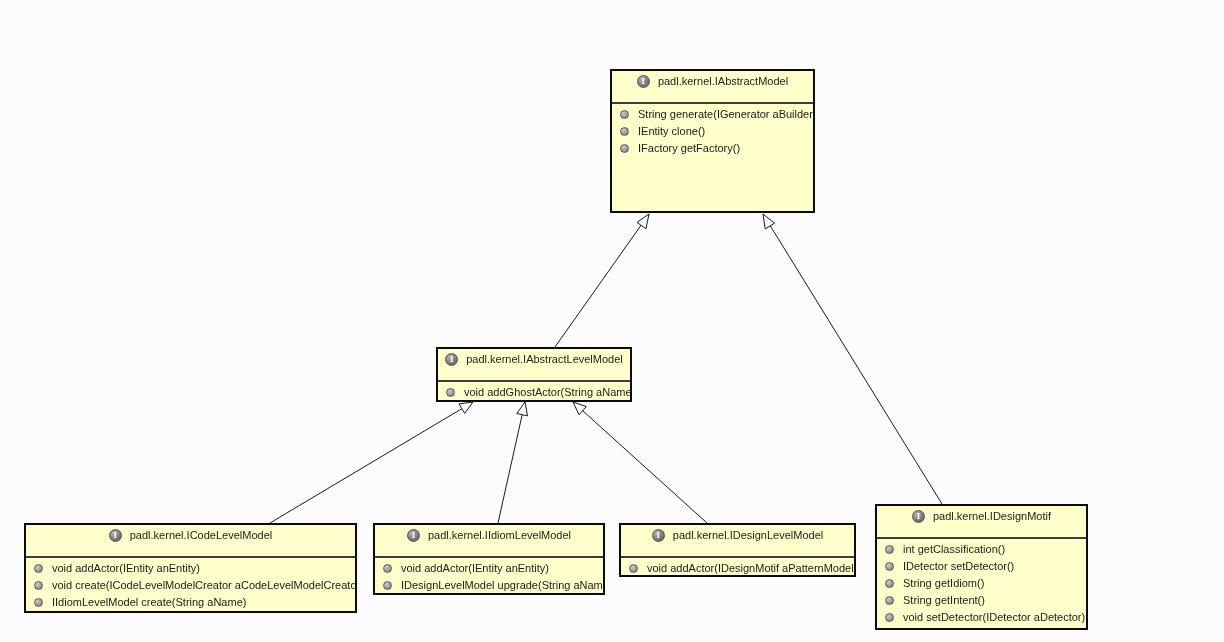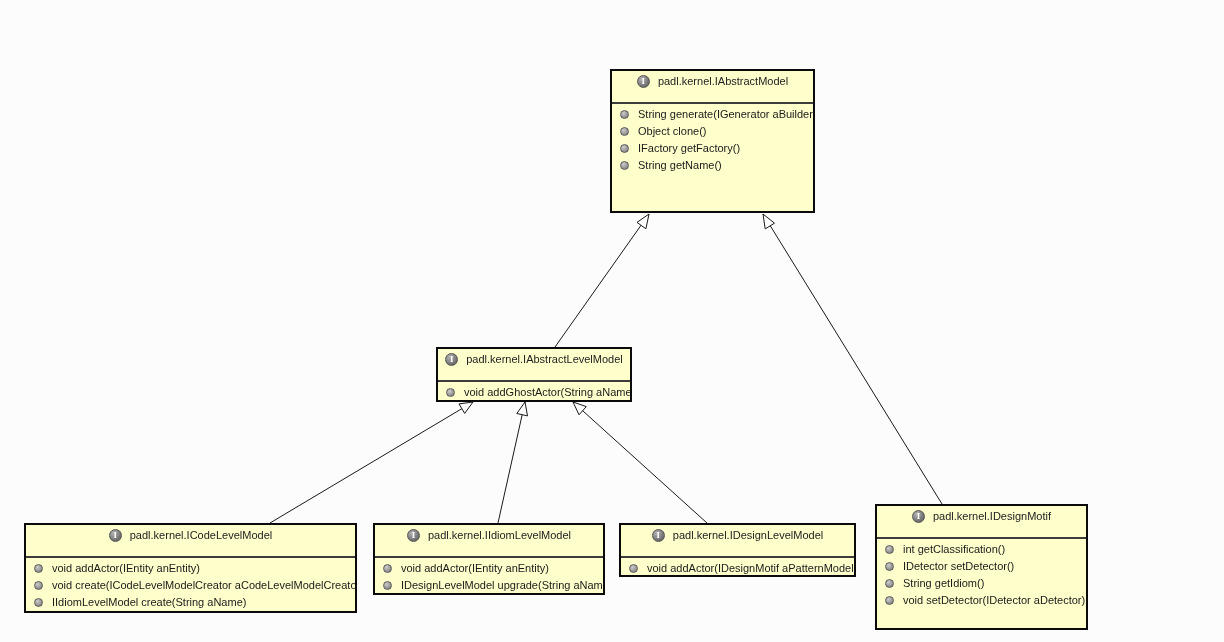--- a/index.html
+++ b/index.html
@@ -99,30 +99,26 @@
       <span class="iface-icon">I</span>
       <span class="uml-name">padl.kernel.IAbstractModel</span>
     </div>
     <ul class="uml-methods">
         <li>
           <span class="bullet"></span>
           <span class="mtext">String generate(IGenerator aBuilder)</span>
         </li>
         <li>
           <span class="bullet"></span>
-          <span class="mtext">Object clone()</span>
+          <span class="mtext">IEntity clone()</span>
         </li>
         <li>
           <span class="bullet"></span>
           <span class="mtext">IFactory getFactory()</span>
         </li>
-        <li>
-          <span class="bullet"></span>
-          <span class="mtext">String getName()</span>
-        </li>
       </ul>
   </div>
 
   <div class="uml-class" style="left:436px;top:347px;width:196px;height:55px">
     <div class="uml-title">
       <span class="iface-icon">I</span>
       <span class="uml-name">padl.kernel.IAbstractLevelModel</span>
     </div>
     <ul class="uml-methods">
         <li>
@@ -196,18 +192,22 @@
         <li>
           <span class="bullet"></span>
           <span class="mtext">IDetector setDetector()</span>
         </li>
         <li>
           <span class="bullet"></span>
           <span class="mtext">String getIdiom()</span>
         </li>
         <li>
           <span class="bullet"></span>
+          <span class="mtext">String getIntent()</span>
+        </li>
+        <li>
+          <span class="bullet"></span>
           <span class="mtext">void setDetector(IDetector aDetector)</span>
         </li>
       </ul>
   </div>
 
 </div>
 
 </body></html>

